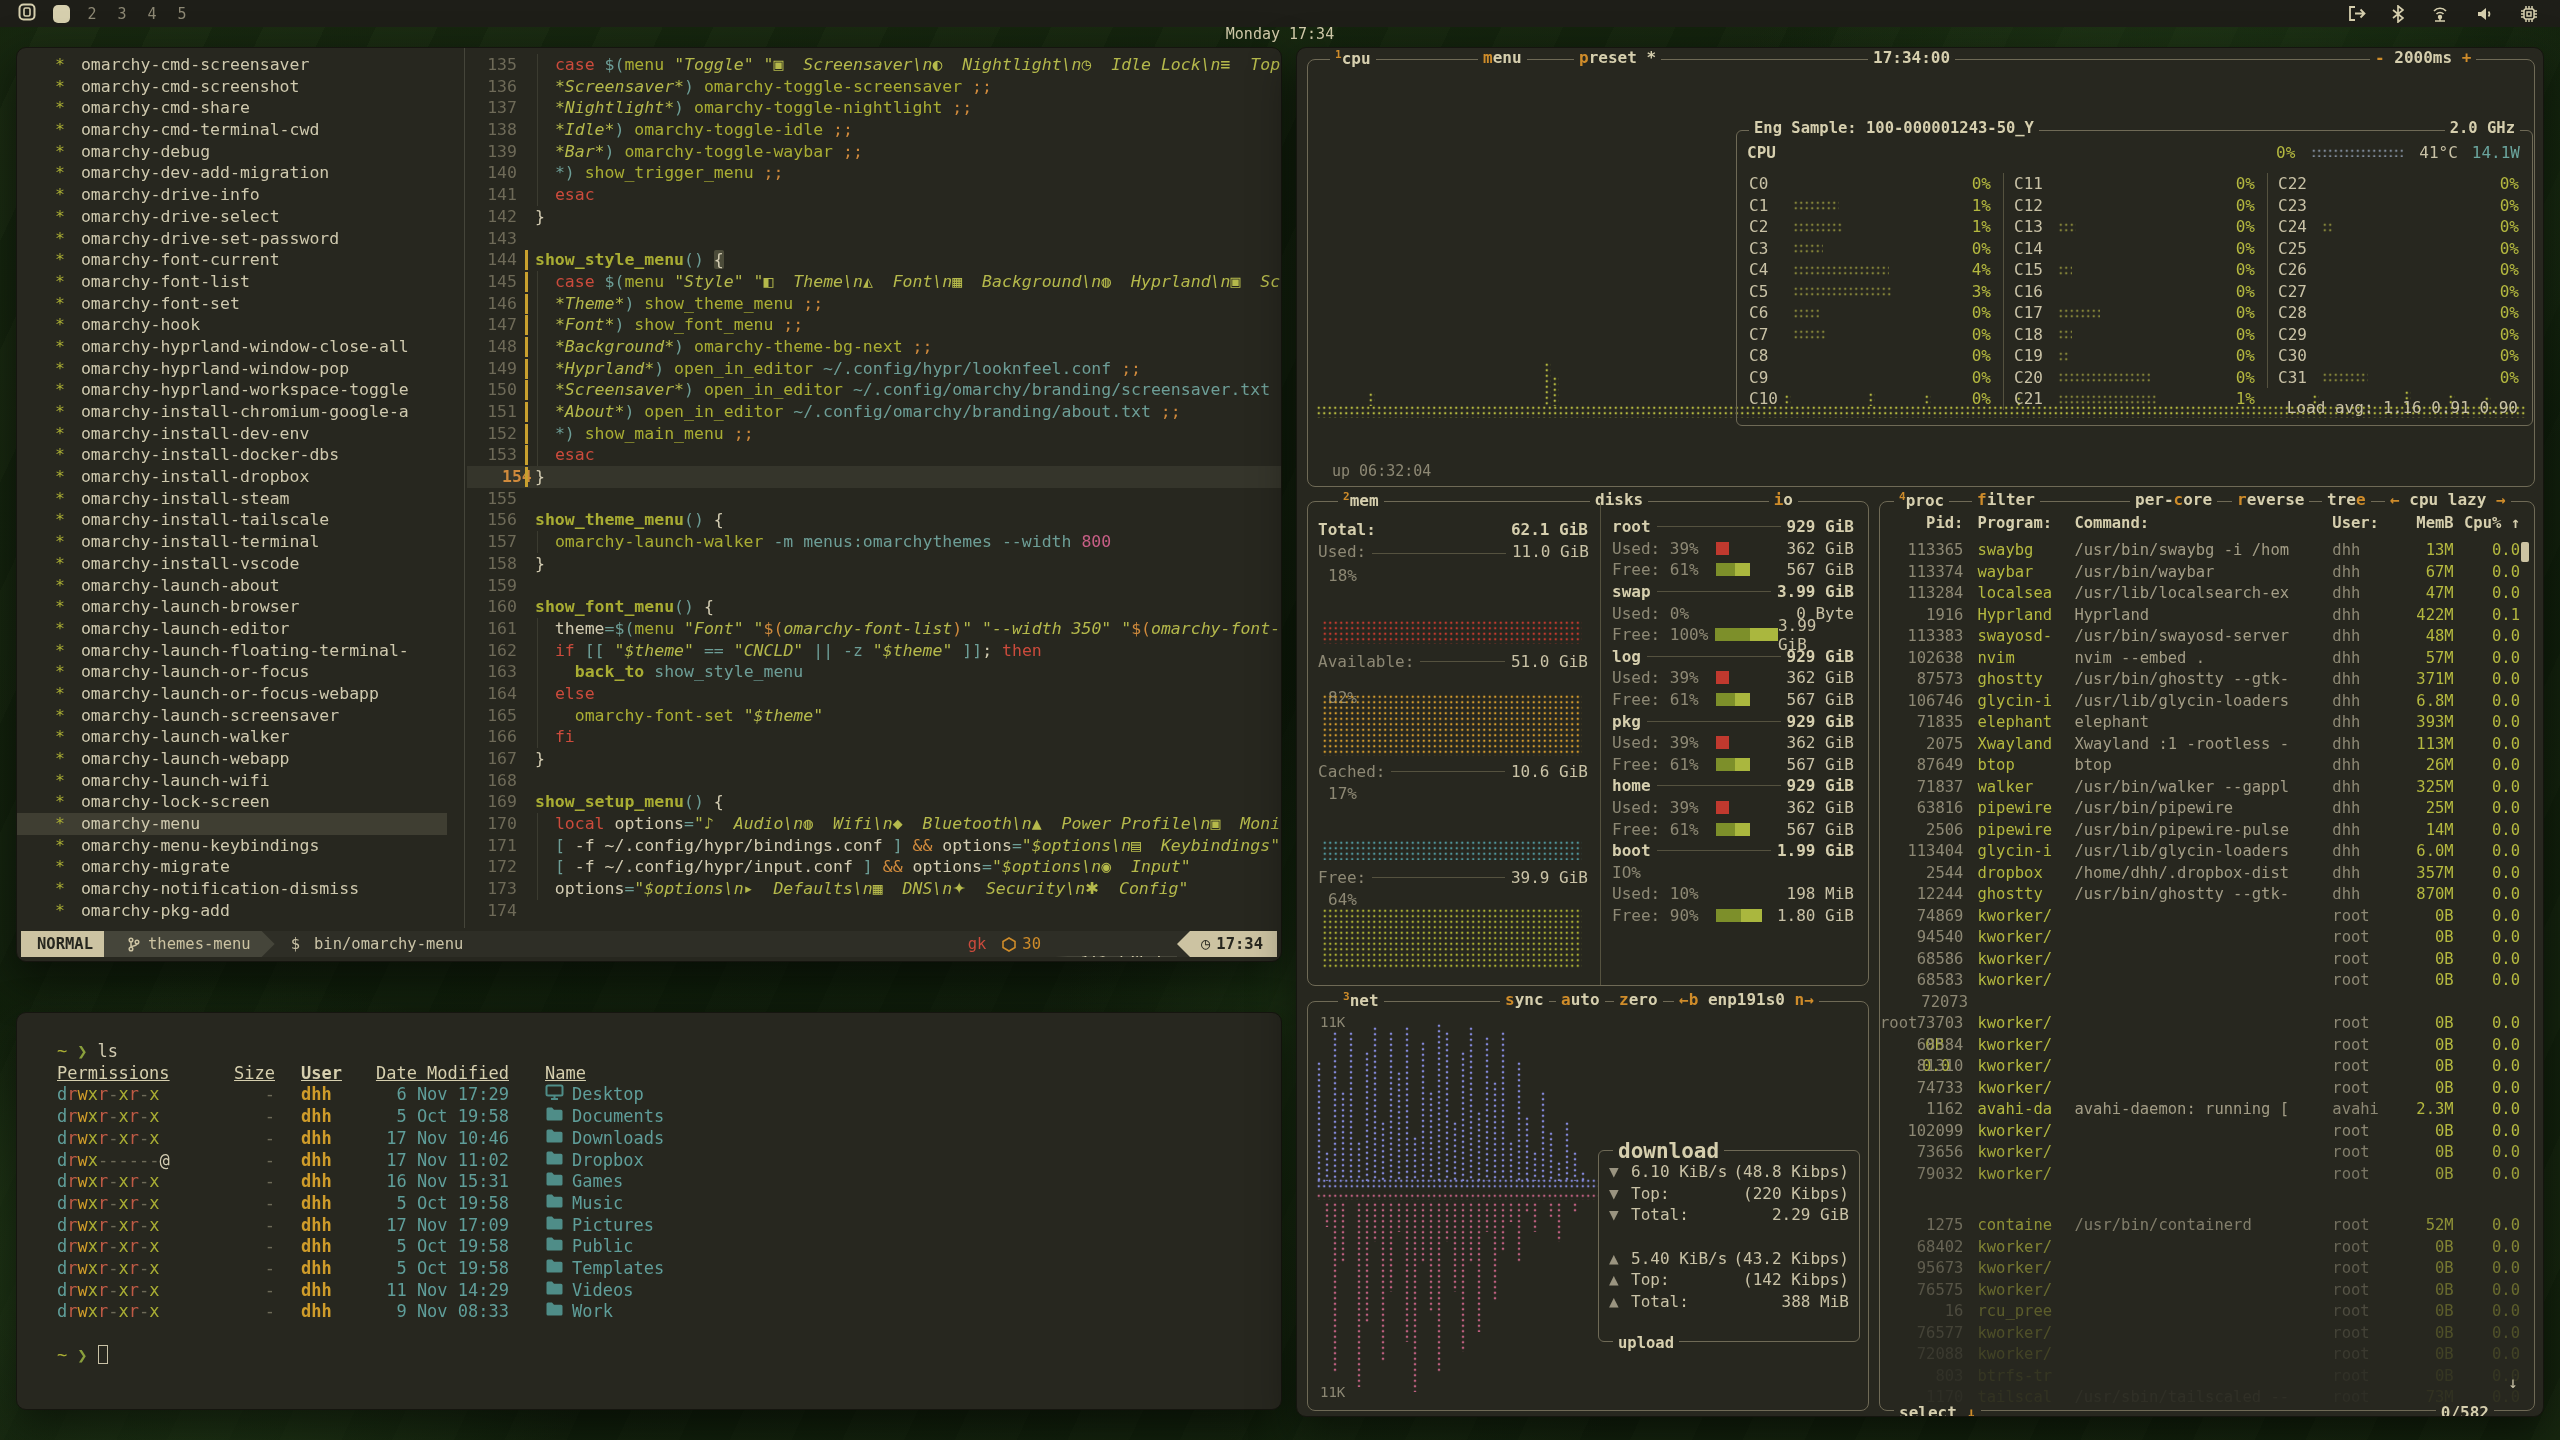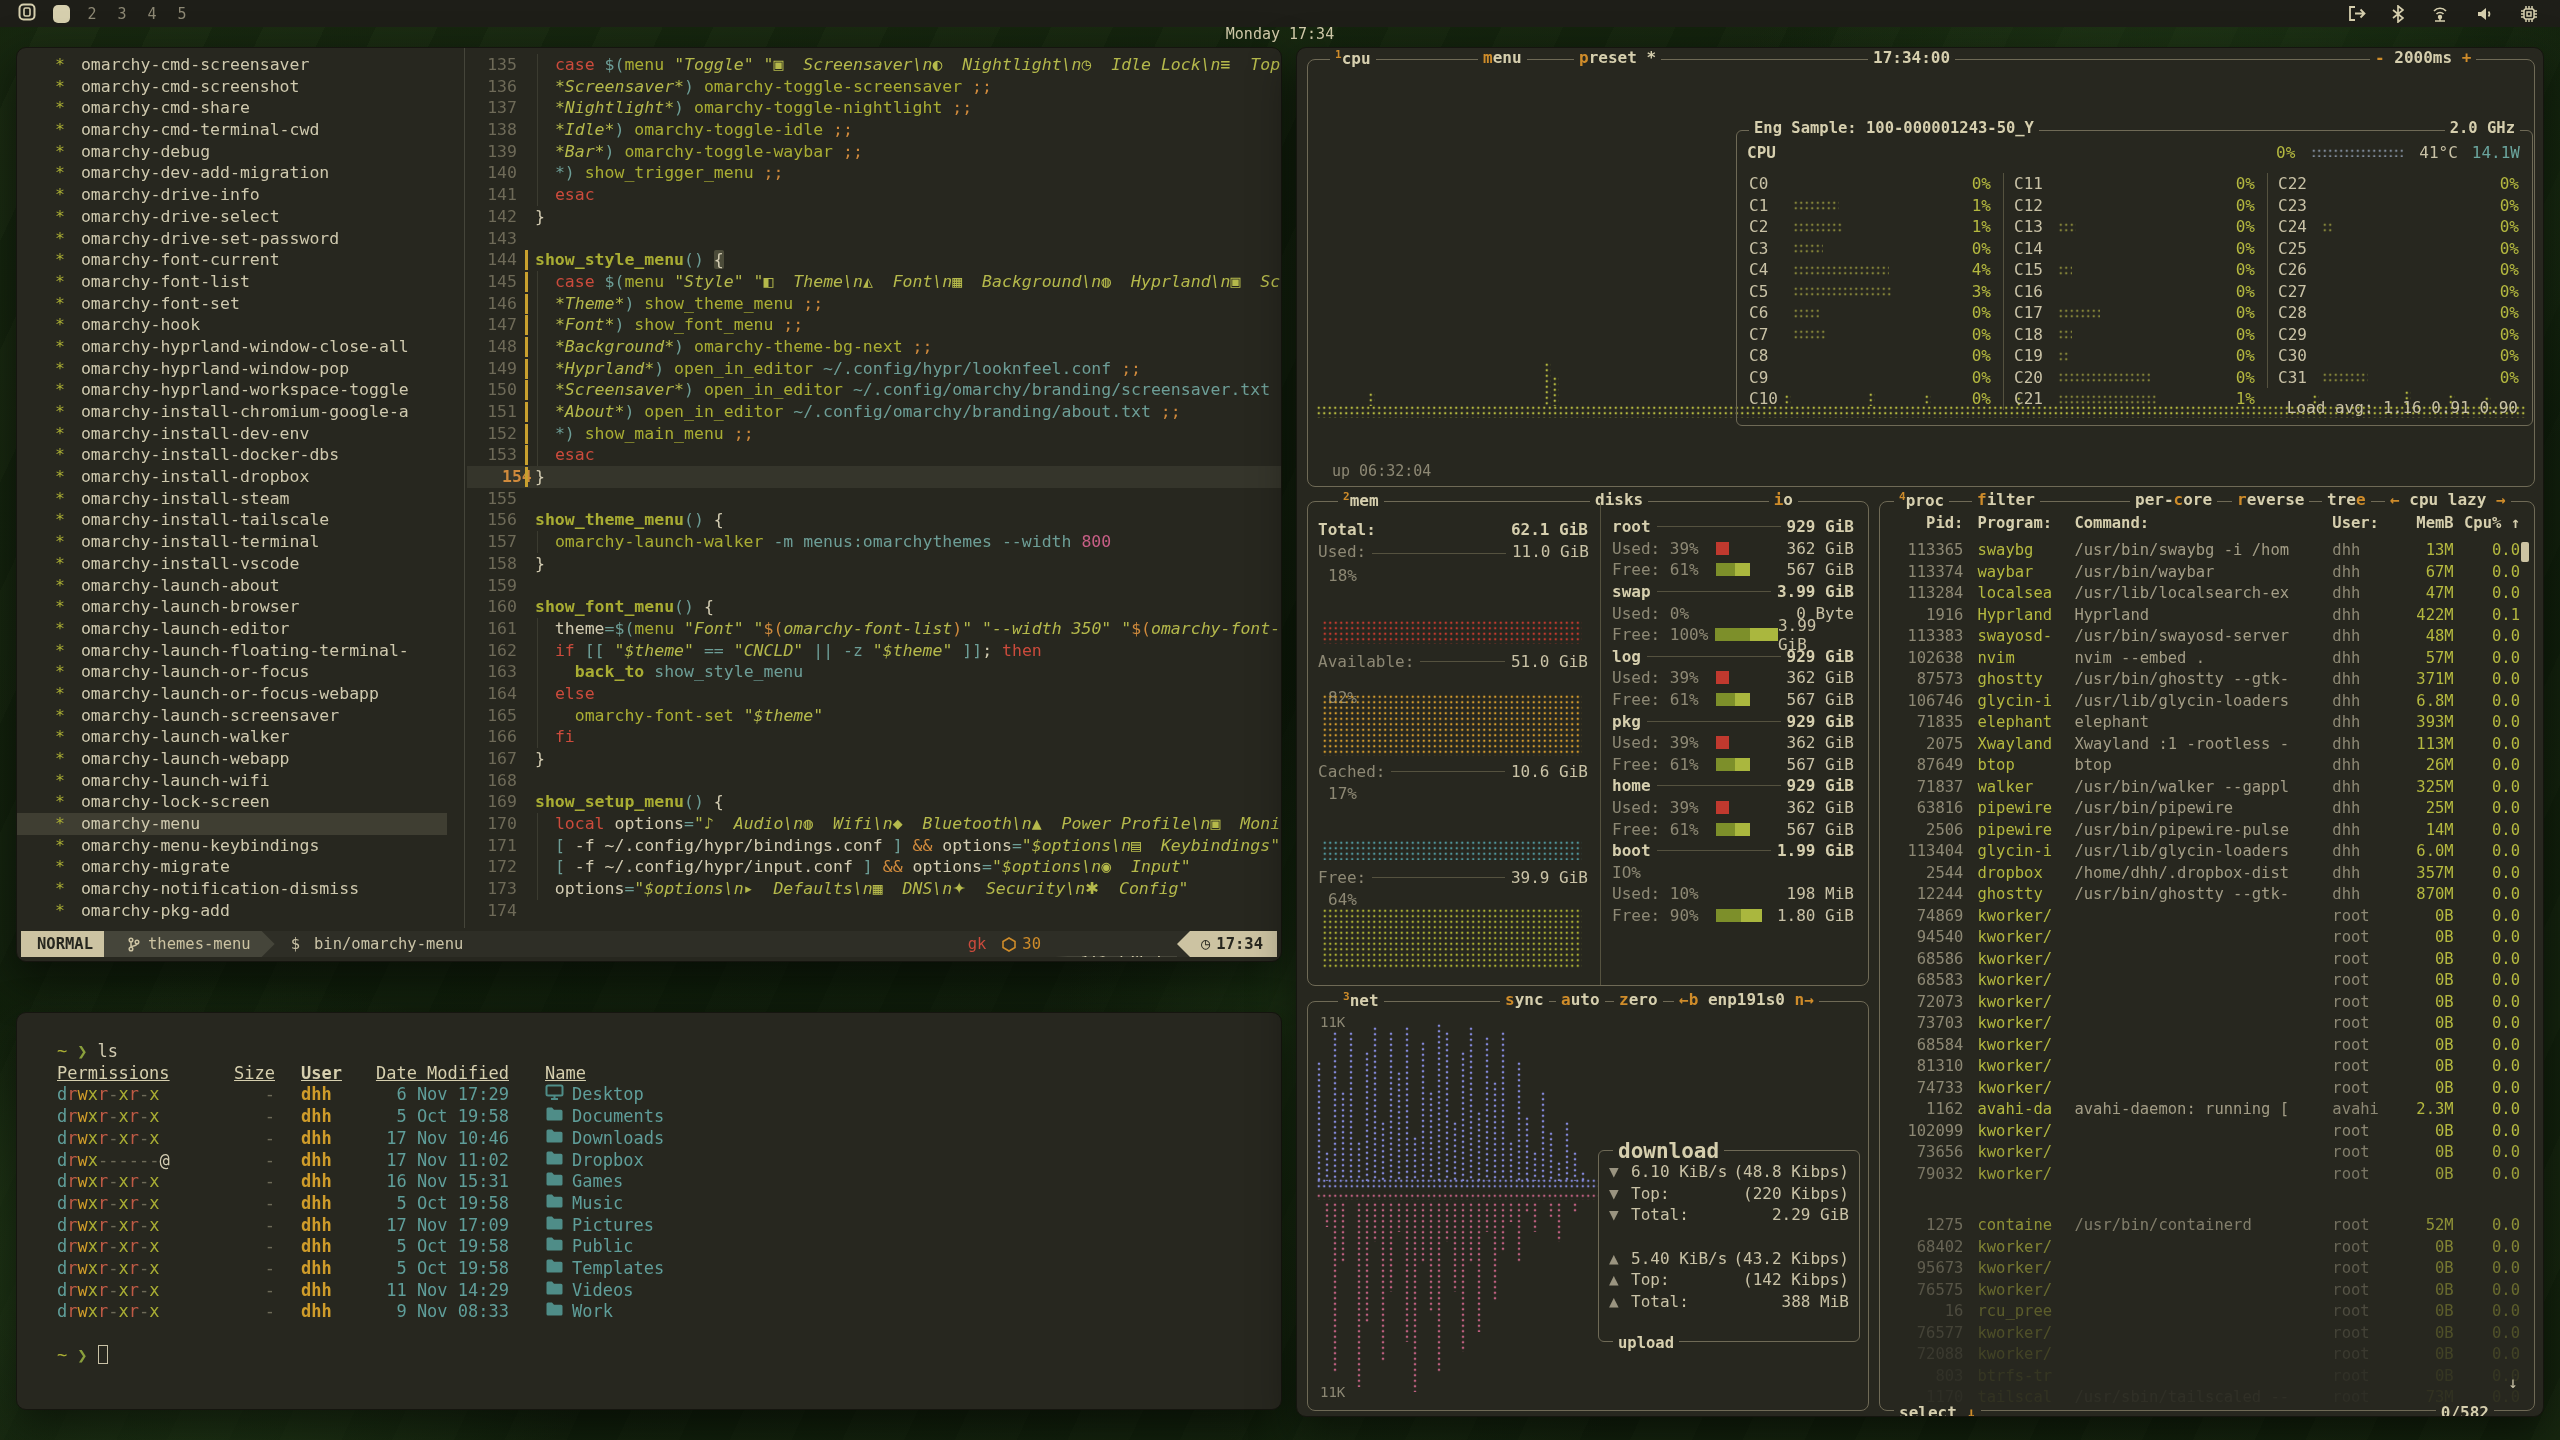--- a/index.html
+++ b/index.html
@@ -771,21 +771,21 @@
         <div class="proc-row" style="opacity: 1;"><span class="pr-pid">71837</span><span class="pr-prog">walker</span><span class="pr-cmd">/usr/bin/walker --gappl</span><span class="pr-user">dhh</span><span class="pr-mem">325M</span><span class="pr-cpu">0.0</span></div>
         <div class="proc-row" style="opacity: 1;"><span class="pr-pid">63816</span><span class="pr-prog">pipewire</span><span class="pr-cmd">/usr/bin/pipewire</span><span class="pr-user">dhh</span><span class="pr-mem">25M</span><span class="pr-cpu">0.0</span></div>
         <div class="proc-row" style="opacity: 1;"><span class="pr-pid">2506</span><span class="pr-prog">pipewire</span><span class="pr-cmd">/usr/bin/pipewire-pulse</span><span class="pr-user">dhh</span><span class="pr-mem">14M</span><span class="pr-cpu">0.0</span></div>
         <div class="proc-row" style="opacity: 1;"><span class="pr-pid">113404</span><span class="pr-prog">glycin-i</span><span class="pr-cmd">/usr/lib/glycin-loaders</span><span class="pr-user">dhh</span><span class="pr-mem">6.0M</span><span class="pr-cpu">0.0</span></div>
         <div class="proc-row" style="opacity: 1;"><span class="pr-pid">2544</span><span class="pr-prog">dropbox</span><span class="pr-cmd">/home/dhh/.dropbox-dist</span><span class="pr-user">dhh</span><span class="pr-mem">357M</span><span class="pr-cpu">0.0</span></div>
         <div class="proc-row" style="opacity: 1;"><span class="pr-pid">12244</span><span class="pr-prog">ghostty</span><span class="pr-cmd">/usr/bin/ghostty --gtk-</span><span class="pr-user">dhh</span><span class="pr-mem">870M</span><span class="pr-cpu">0.0</span></div>
         <div class="proc-row" style="opacity: 1;"><span class="pr-pid">74869</span><span class="pr-prog">kworker/</span><span class="pr-cmd"></span><span class="pr-user">root</span><span class="pr-mem">0B</span><span class="pr-cpu">0.0</span></div>
         <div class="proc-row" style="opacity: 1;"><span class="pr-pid">94540</span><span class="pr-prog">kworker/</span><span class="pr-cmd"></span><span class="pr-user">root</span><span class="pr-mem">0B</span><span class="pr-cpu">0.0</span></div>
         <div class="proc-row" style="opacity: 1;"><span class="pr-pid">68586</span><span class="pr-prog">kworker/</span><span class="pr-cmd"></span><span class="pr-user">root</span><span class="pr-mem">0B</span><span class="pr-cpu">0.0</span></div>
         <div class="proc-row" style="opacity: 1;"><span class="pr-pid">68583</span><span class="pr-prog">kworker/</span><span class="pr-cmd"></span><span class="pr-user">root</span><span class="pr-mem">0B</span><span class="pr-cpu">0.0</span></div>
-        <div class="proc-row" style="opacity: 1;"><span class="pr-pid">72073</span><span class="pr-prog">kworker/</span><span class="pr-cmd"></span><span class="pr-user">root</span><span class="pr-mem">0B</span><span class="pr-cpu">0.0</span></div>
+        <div class="proc-row" style="opacity: 1; flex-direction: column;"><span class="pr-pid">72073</span><span class="pr-prog">kworker/</span><span class="pr-cmd"></span><span class="pr-user">root</span><span class="pr-mem">0B</span><span class="pr-cpu">0.0</span></div>
         <div class="proc-row" style="opacity: 1;"><span class="pr-pid">73703</span><span class="pr-prog">kworker/</span><span class="pr-cmd"></span><span class="pr-user">root</span><span class="pr-mem">0B</span><span class="pr-cpu">0.0</span></div>
         <div class="proc-row" style="opacity: 1;"><span class="pr-pid">68584</span><span class="pr-prog">kworker/</span><span class="pr-cmd"></span><span class="pr-user">root</span><span class="pr-mem">0B</span><span class="pr-cpu">0.0</span></div>
         <div class="proc-row" style="opacity: 1;"><span class="pr-pid">81310</span><span class="pr-prog">kworker/</span><span class="pr-cmd"></span><span class="pr-user">root</span><span class="pr-mem">0B</span><span class="pr-cpu">0.0</span></div>
         <div class="proc-row" style="opacity: 1;"><span class="pr-pid">74733</span><span class="pr-prog">kworker/</span><span class="pr-cmd"></span><span class="pr-user">root</span><span class="pr-mem">0B</span><span class="pr-cpu">0.0</span></div>
         <div class="proc-row" style="opacity: 1;"><span class="pr-pid">1162</span><span class="pr-prog">avahi-da</span><span class="pr-cmd">avahi-daemon: running [</span><span class="pr-user">avahi</span><span class="pr-mem">2.3M</span><span class="pr-cpu">0.0</span></div>
         <div class="proc-row" style="opacity: 1;"><span class="pr-pid">102099</span><span class="pr-prog">kworker/</span><span class="pr-cmd"></span><span class="pr-user">root</span><span class="pr-mem">0B</span><span class="pr-cpu">0.0</span></div>
         <div class="proc-row" style="opacity: 0.91;"><span class="pr-pid">73656</span><span class="pr-prog">kworker/</span><span class="pr-cmd"></span><span class="pr-user">root</span><span class="pr-mem">0B</span><span class="pr-cpu">0.0</span></div>
         <div class="proc-row" style="opacity: 0.82;"><span class="pr-pid">79032</span><span class="pr-prog">kworker/</span><span class="pr-cmd"></span><span class="pr-user">root</span><span class="pr-mem">0B</span><span class="pr-cpu">0.0</span></div>
         <div class="proc-row" style="opacity: 0.73; margin-top: 30px;"><span class="pr-pid">1275</span><span class="pr-prog">containe</span><span class="pr-cmd">/usr/bin/containerd</span><span class="pr-user">root</span><span class="pr-mem">52M</span><span class="pr-cpu">0.0</span></div>
         <div class="proc-row" style="opacity: 0.64;"><span class="pr-pid">68402</span><span class="pr-prog">kworker/</span><span class="pr-cmd"></span><span class="pr-user">root</span><span class="pr-mem">0B</span><span class="pr-cpu">0.0</span></div>

